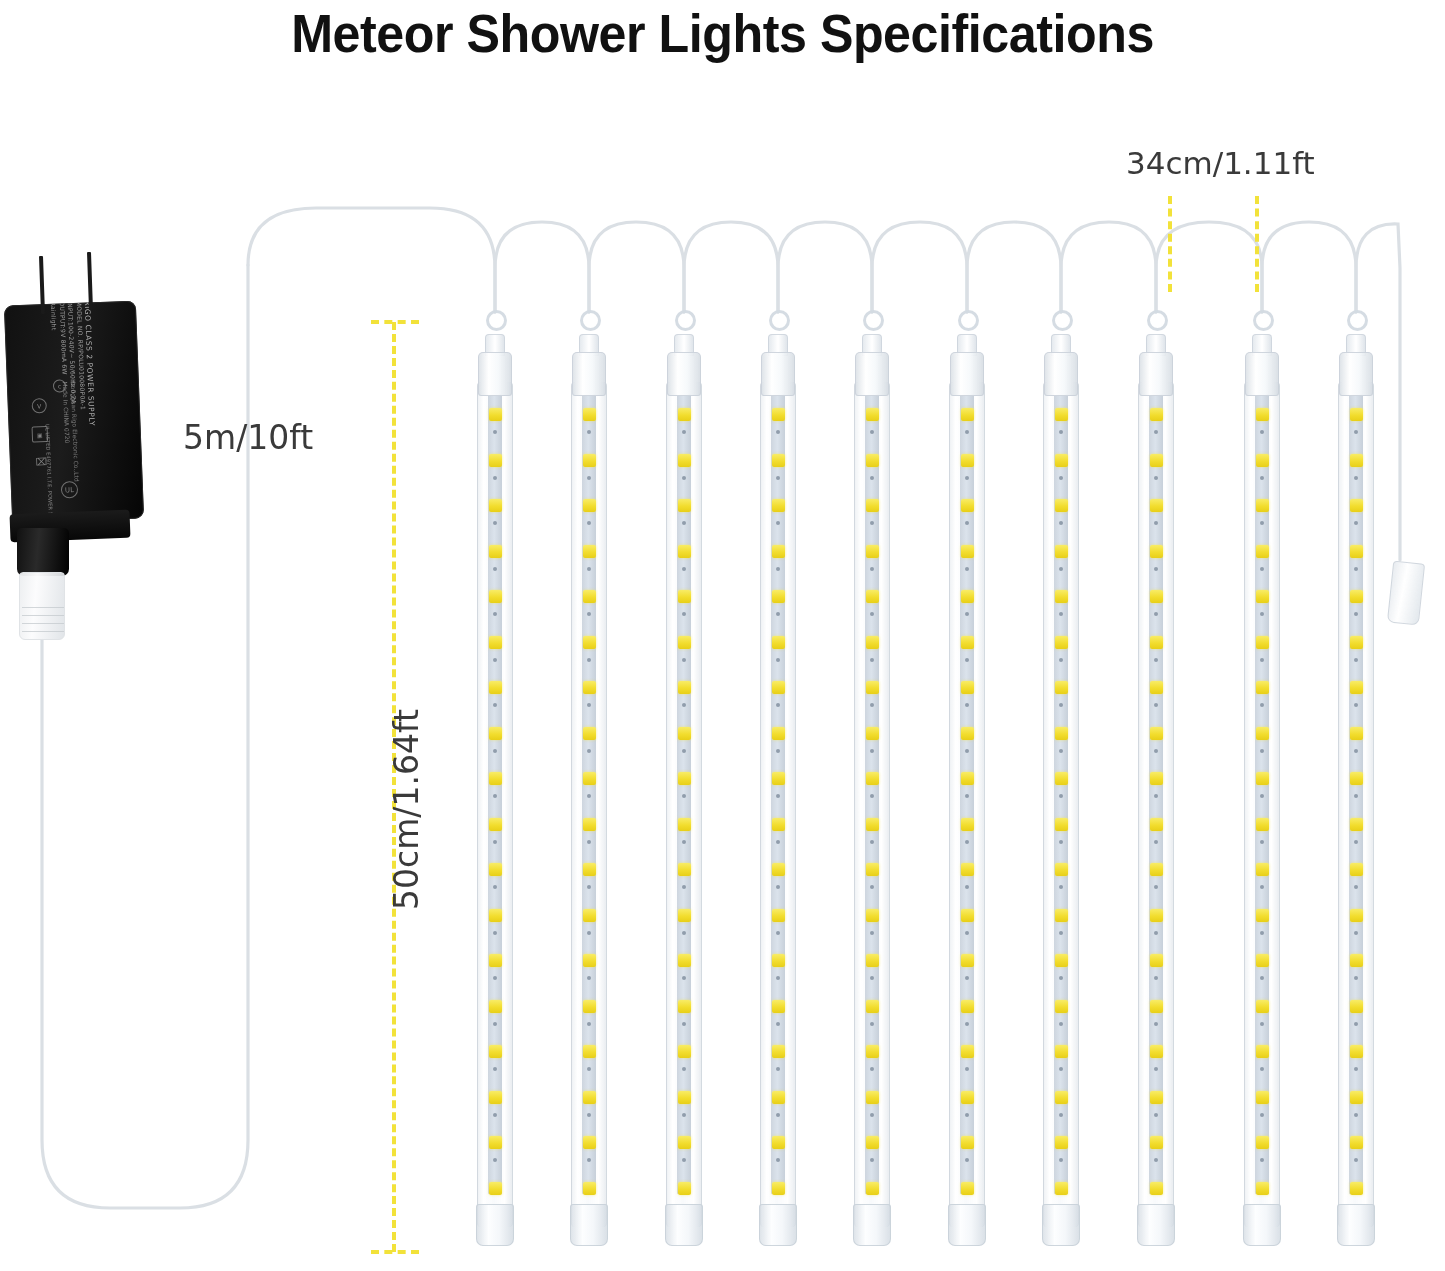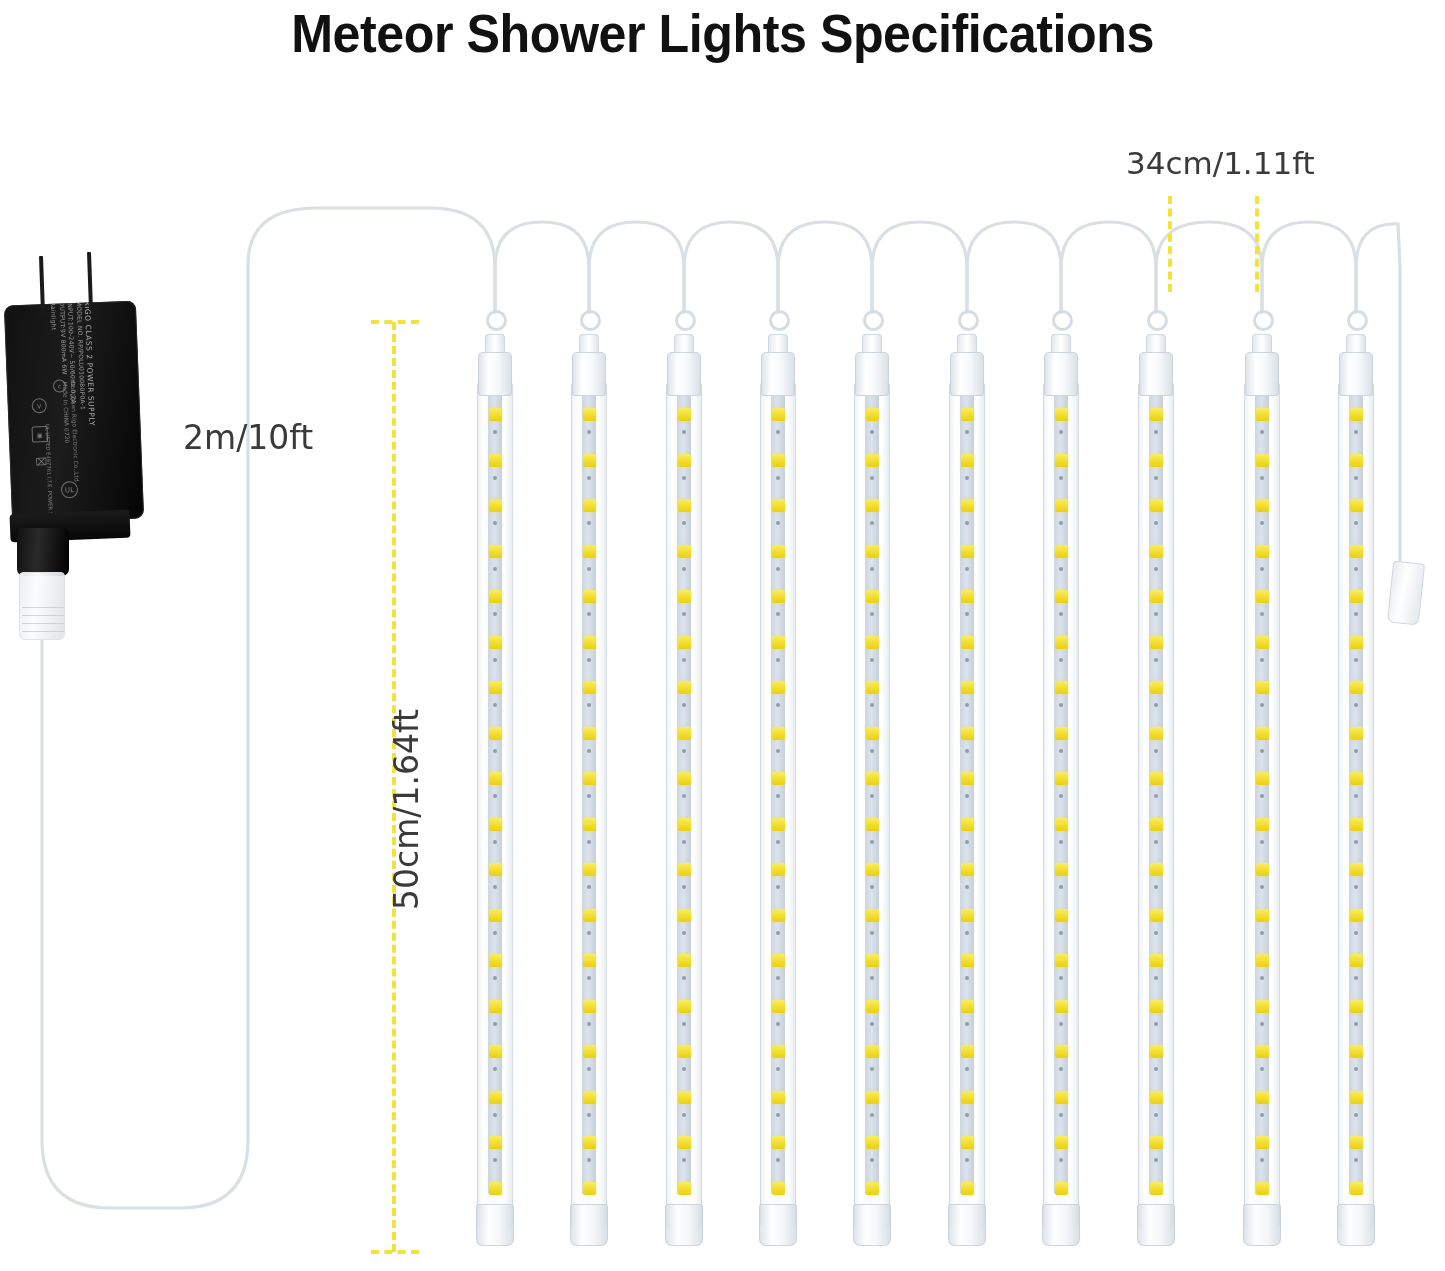--- a/index.html
+++ b/index.html
@@ -343,21 +343,21 @@
   <div id="end-connector"></div>
 
   <div class="dash-h" id="m50-top"></div>
   <div class="dash-v" id="m50-vert"></div>
   <div class="dash-h" id="m50-bot"></div>
 
   <div class="dash-v" id="m34-left"></div>
   <div class="dash-v" id="m34-right"></div>
 
   <div class="dim-label" id="label-34">34cm/1.11ft</div>
-  <div class="dim-label" id="label-3m">2m/10ft</div>
+  <div class="dim-label" id="label-3m">5m/10ft</div>
   <div class="dim-label" id="label-50">50cm/1.64ft</div>
 
   <div id="tubes">
       <div class="tube" style="left: 477px;">
         <div class="tube-ring"></div>
         <div class="tube-cap-neck"></div>
         <div class="tube-body"></div>
         <div class="tube-strip"></div>
         <div class="led" style="top: 56px;"></div>
         <div class="led-dot" style="top: 78px;"></div>

